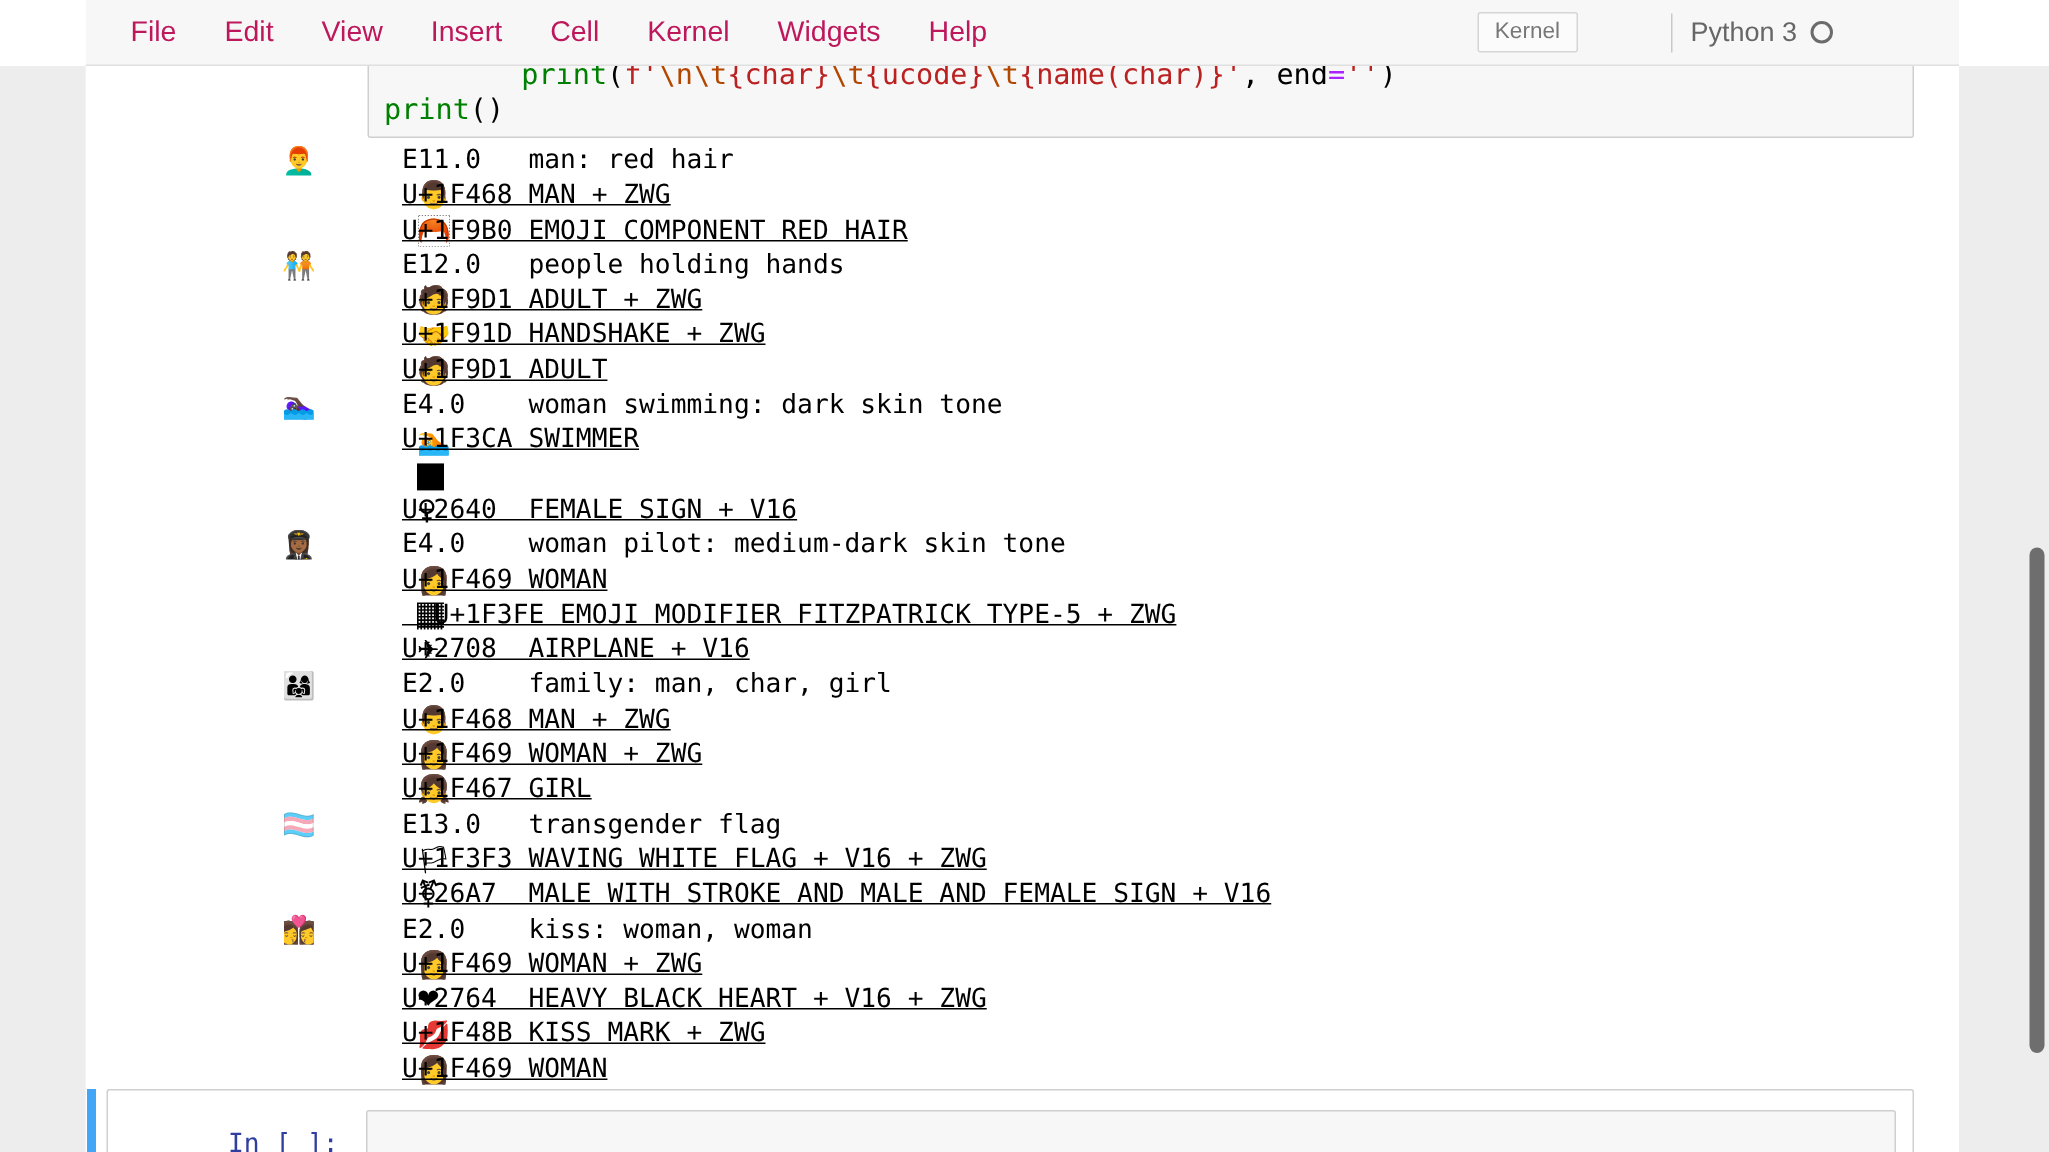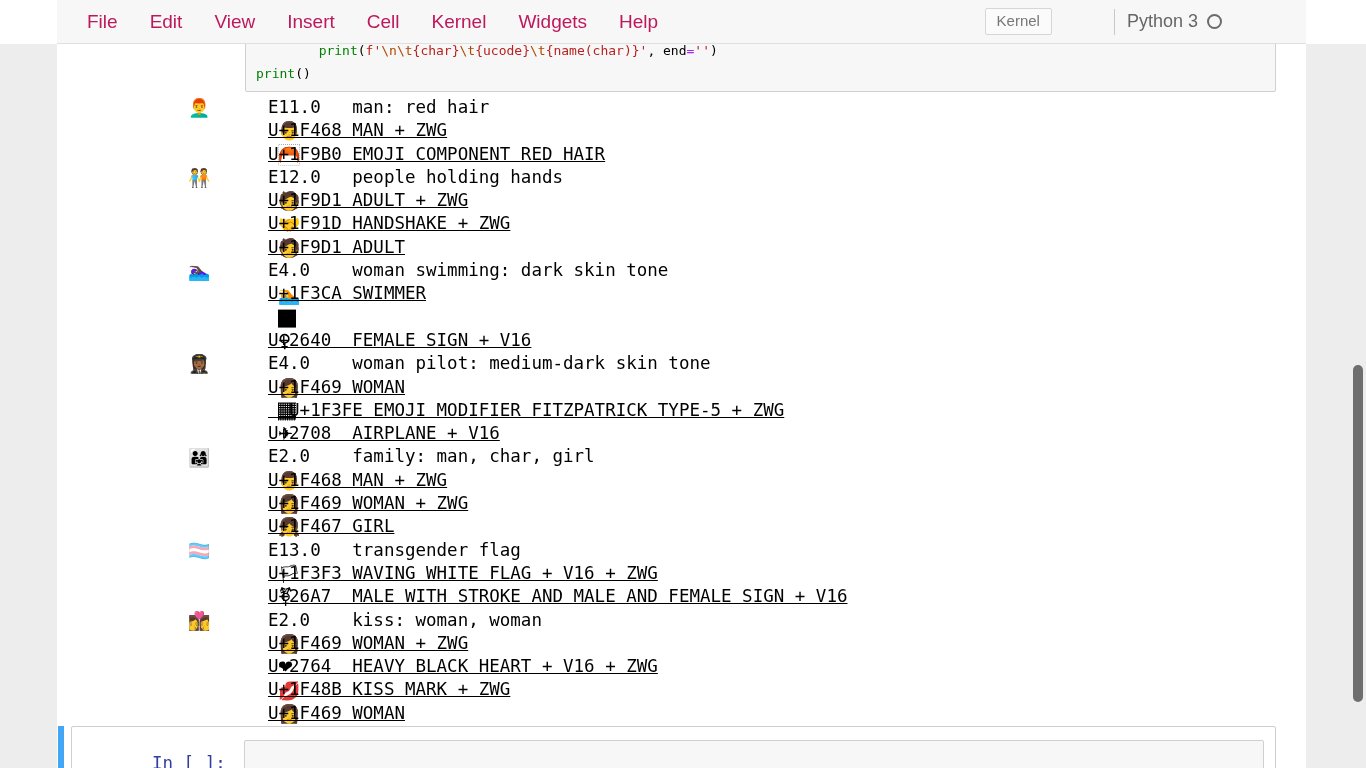--- a/index.html
+++ b/index.html
@@ -96,21 +96,21 @@
     position: absolute;
     left: 188px; top: -10px;
     width: 1031px;
     background: #f7f7f7;
     border: 1px solid #cfcfcf;
     border-radius: 2px;
     padding: 4px 0 6px 0;
   }
   .code-line {
     font-family: "DejaVu Sans Mono", "Liberation Mono", monospace;
-    font-size: 13px;
+    font-size: 19px;
     line-height: 23px;
     white-space: pre;
     padding-left: 10px;
     color: #000;
   }
   .tok-fn   { color: #008000; }
   .tok-str  { color: #ba2121; }
   .tok-esc  { color: #b34700; }
   .tok-op   { color: #aa22ff; }
   .tok-plain{ color: #000000; }

